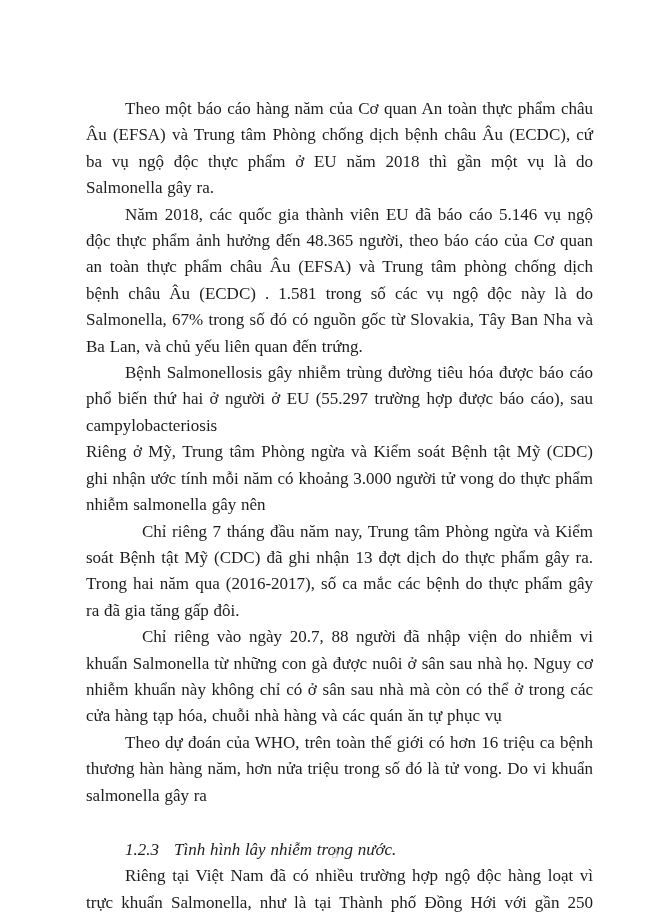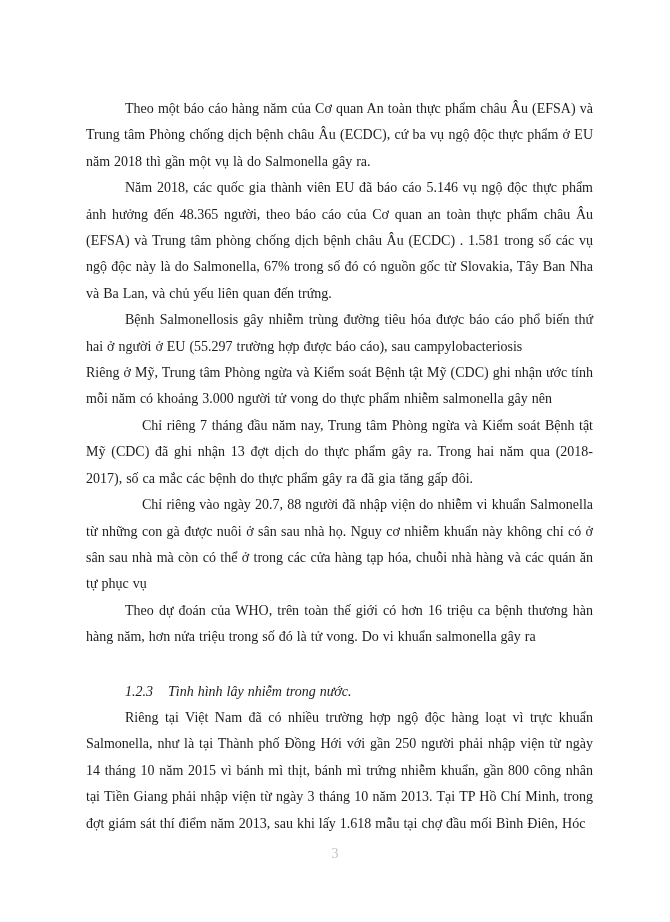--- a/index.html
+++ b/index.html
@@ -17,21 +17,21 @@
     overflow: hidden;
   }
   .text-block {
     position: absolute;
     left: 86px;
     top: 96px;
     width: 507px;
   }
   .para {
     margin: 0;
-    font-size: 14px;
+    font-size: 17px;
     line-height: 26.4px;
     text-align: justify;
     word-spacing: 0.5px;
   }
   .indent    { text-indent: 39px; }
   .noindent  { text-indent: 0; }
   .bigindent { text-indent: 56px; }
   .italic    { }
   .heading {
     font-style: italic;
@@ -58,21 +58,21 @@
   <div class="text-block">
 
     <p class="para indent">Theo  một báo cáo hàng năm của Cơ quan An toàn thực phẩm châu Âu (EFSA) và Trung tâm Phòng chống dịch bệnh châu Âu (ECDC), cứ ba vụ ngộ độc thực phẩm ở EU năm 2018 thì gần một vụ là do Salmonella gây ra.</p>
 
     <p class="para indent"><span>Năm 2018, các quốc gia thành viên EU đã báo cáo 5.146 vụ ngộ độc thực phẩm ảnh hưởng đến 48.365 người, theo báo cáo của Cơ quan an toàn thực phẩm châu Âu (EFSA) và Trung tâm phòng chống dịch bệnh châu Âu (ECDC) . 1.581 trong số các vụ ngộ độc này là do </span><span class="italic">Salmonella</span><span>, 67% trong số đó có nguồn gốc từ Slovakia, Tây Ban Nha và Ba Lan, và chủ yếu liên quan đến trứng.</span></p>
 
     <p class="para indent">Bệnh Salmonellosis gây nhiễm trùng đường tiêu hóa được báo cáo phổ biến thứ hai ở người ở EU (55.297 trường hợp được báo cáo), sau campylobacteriosis</p>
 
     <p class="para noindent">Riêng ở Mỹ, Trung tâm Phòng ngừa và Kiểm soát Bệnh tật Mỹ (CDC) ghi nhận ước tính mỗi năm có khoảng 3.000 người tử vong do thực phẩm nhiễm salmonella gây nên</p>
 
-    <p class="para bigindent">Chỉ riêng 7 tháng đầu năm nay, Trung tâm Phòng ngừa và Kiểm soát Bệnh tật Mỹ (CDC) đã ghi nhận 13 đợt dịch do thực phẩm gây ra. Trong hai năm qua (2018-2017), số ca mắc các bệnh do thực phẩm gây ra đã gia tăng gấp đôi.</p>
+    <p class="para bigindent">Chỉ riêng 7 tháng đầu năm nay, Trung tâm Phòng ngừa và Kiểm soát Bệnh tật Mỹ (CDC) đã ghi nhận 13 đợt dịch do thực phẩm gây ra. Trong hai năm qua (2016-2017), số ca mắc các bệnh do thực phẩm gây ra đã gia tăng gấp đôi.</p>
 
     <p class="para bigindent">Chỉ riêng vào ngày 20.7, 88 người đã nhập viện do nhiễm vi khuẩn Salmonella từ những con gà được nuôi ở sân sau nhà họ. Nguy cơ nhiễm khuẩn này không chỉ có ở sân sau nhà mà còn có thể ở trong các cửa hàng tạp hóa, chuỗi nhà hàng và các quán ăn tự phục vụ</p>
 
     <p class="para indent">Theo dự đoán của WHO, trên toàn thế giới có hơn 16 triệu ca bệnh thương hàn hàng năm, hơn nửa triệu trong số đó là tử vong. Do vi khuẩn salmonella gây ra</p>
 
     <p class="para heading"><span class="h-num">1.2.3</span><span class="h-title">Tình hình lây nhiễm trong nước.</span></p>
 
     <p class="para indent">Riêng tại Việt Nam đã có nhiều trường hợp ngộ độc hàng loạt vì trực khuẩn Salmonella, như là tại Thành phố Đồng Hới với gần 250 người phải nhập viện từ ngày 14 tháng 10 năm 2015 vì bánh mì thịt, bánh mì trứng nhiễm khuẩn, gần 800 công nhân tại Tiền Giang phải nhập viện từ ngày 3 tháng 10 năm 2013. Tại TP Hồ Chí Minh, trong đợt giám sát thí điểm năm 2013, sau khi lấy 1.618 mẫu tại chợ đầu mối Bình Điên, Hóc</p>
 
   </div>

